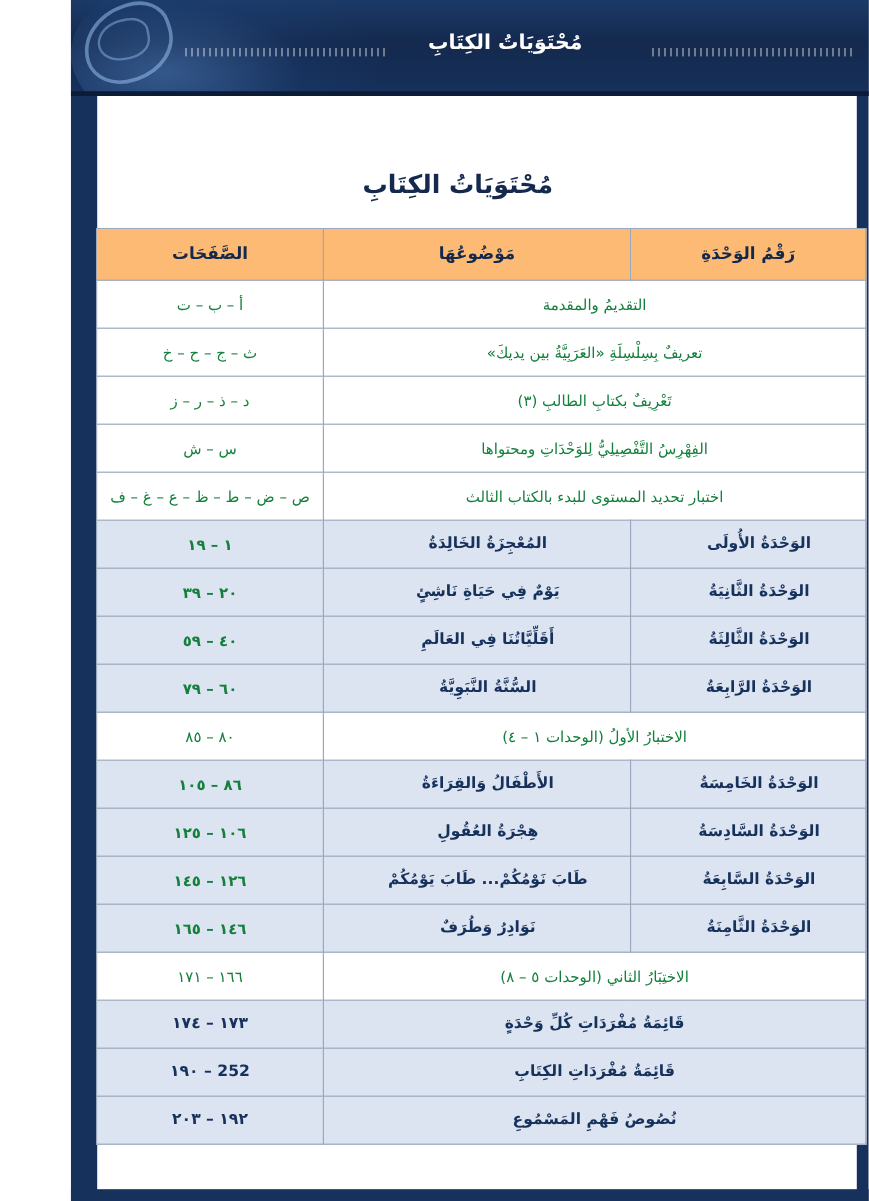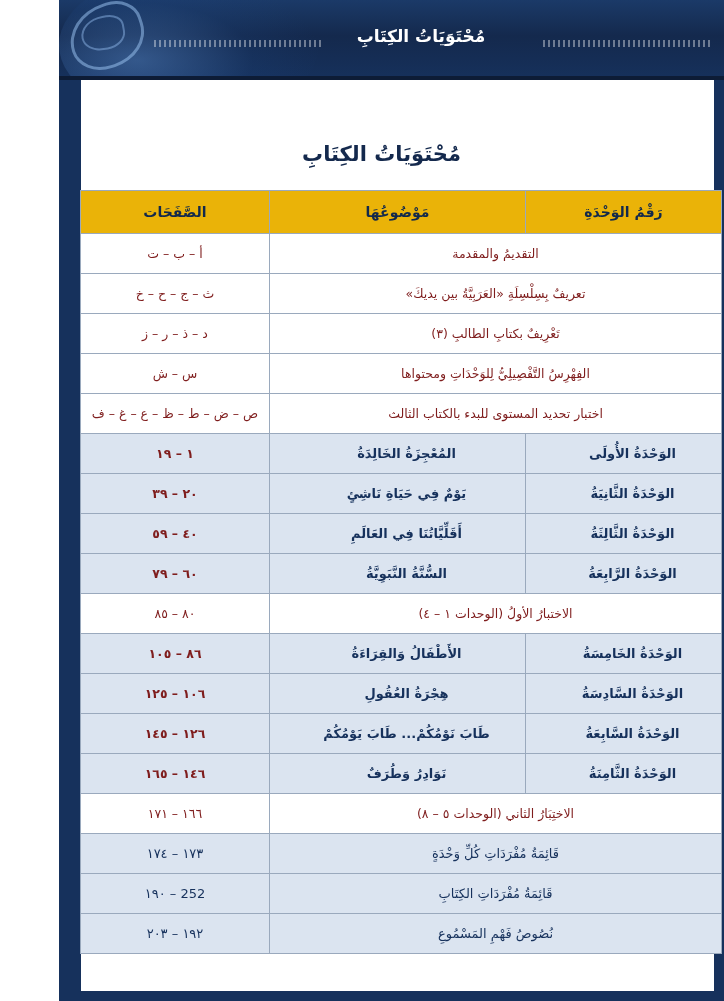--- a/index.html
+++ b/index.html
@@ -140,24 +140,24 @@
     table-layout: fixed;
     background: #ffffff;
   }
   table.toc td, table.toc th {
     border: 1px solid #9aa9bd;
     height: 35px;
     padding: 2px 6px;
     text-align: center;
     vertical-align: middle;
     font-size: 12.5px;
-    color: #7f1d1d;
+    color: #15803d;
   }
   table.toc thead th {
-    background: #eab308;
+    background: #fdba74;
     font-size: 14px;
     font-weight: bold;
     height: 38px;
     color: #102murky;
     color: #12294c;
   }
   col.c-unit  { width: 196px; }
   col.c-topic { width: 256px; }
   col.c-pages { width: 189px; }
 
@@ -169,21 +169,21 @@
   tr.unit-row td.topic-cell {
     color: #16315c;
     font-size: 13px;
     padding-left: 24px;
   }
   tr.plain-row td {
     background: #ffffff;
   }
   tr.list-row td {
     background: #dbe4f0;
-    font-weight: normal;
+    font-weight: bold;
     font-size: 13px;
     color: #16315c;
   }
   td.pages {
     font-size: 13px;
     letter-spacing: 1px;
   }
   td.span2 {
     font-size: 12.5px;
     margin-top: 40px;

